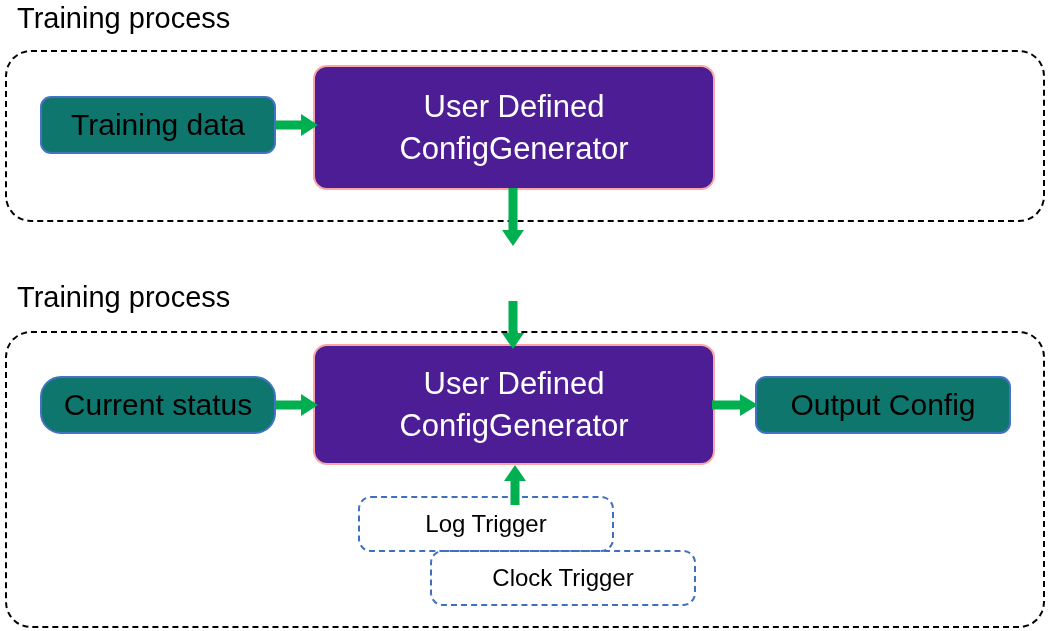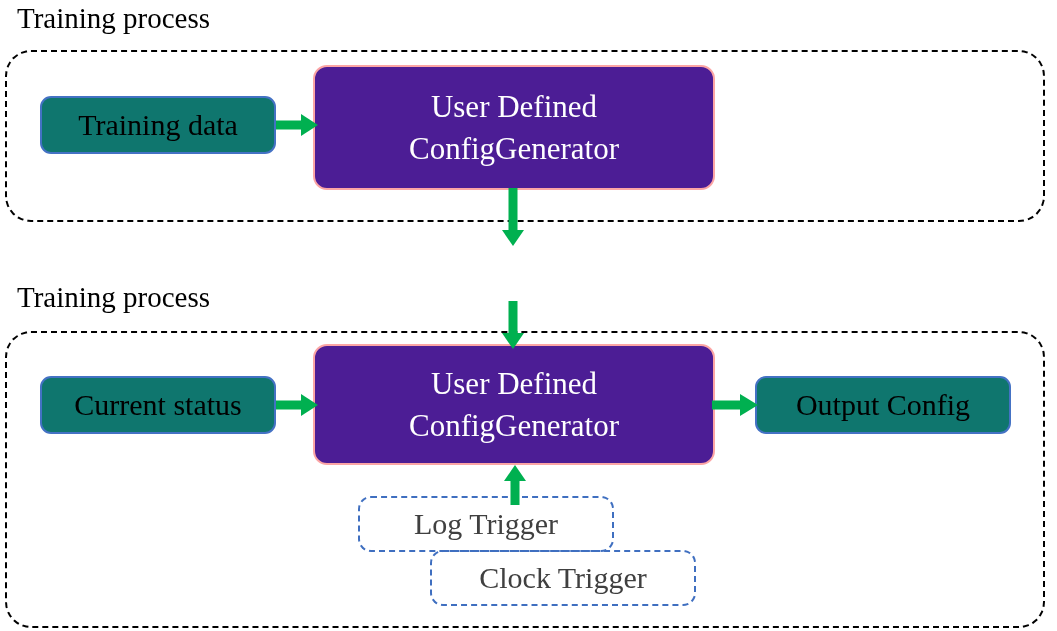--- a/index.html
+++ b/index.html
@@ -5,21 +5,21 @@
   html, body {
     margin: 0;
     padding: 0;
     background: #ffffff;
   }
   #canvas {
     position: relative;
     width: 1057px;
     height: 631px;
     background: #ffffff;
-    font-family: Liberation Serif, serif;
+    font-family: Liberation Sans, sans-serif;
     overflow: hidden;
   }
 
   
   .section-label {
     position: absolute;
     color: #000000;
     font-size: 29px;
     line-height: 1;
     white-space: nowrap;
@@ -48,21 +48,21 @@
     display: flex;
     align-items: center;
     justify-content: center;
     color: #000000;
     font-size: 30px;
     line-height: 1.05;
     white-space: nowrap;
   }
   #node-training-data  { left: 40px;  top: 96px;  width: 236px; height: 58px; }
   #node-checkpoint     { left: 395px; top: 243px; width: 236px; height: 60px; z-index: 6; }
-  #node-current-status { left: 40px;  top: 376px; width: 236px; height: 58px; }
+  #node-current-status { left: 40px;  top: 376px; width: 236px; height: 58px; border-radius: 21px; }
   #node-output-config  { left: 755px; top: 376px; width: 256px; height: 58px; }
 
   
   .node-process {
     position: absolute;
     box-sizing: border-box;
     background: #4c1d95;
     border: 2px solid #fca5a5;
     border-radius: 14px;
     display: flex;
@@ -81,22 +81,22 @@
   
   .node-trigger {
     position: absolute;
     box-sizing: border-box;
     background: transparent;
     border: 2.4px dashed #3F6FC0;
     border-radius: 13px;
     display: flex;
     align-items: center;
     justify-content: center;
-    color: #404040;
-    font-size: 30px;
+    color: #000000;
+    font-size: 24px;
     white-space: nowrap;
   }
   #node-log-trigger   { left: 358px; top: 496px; width: 256px; height: 56px; z-index: 3; }
   #node-clock-trigger { left: 430px; top: 550px; width: 266px; height: 56px; z-index: 4; }
 
   
   .arrow { position: absolute; z-index: 7; }
 </style>
 </head>
 <body>

